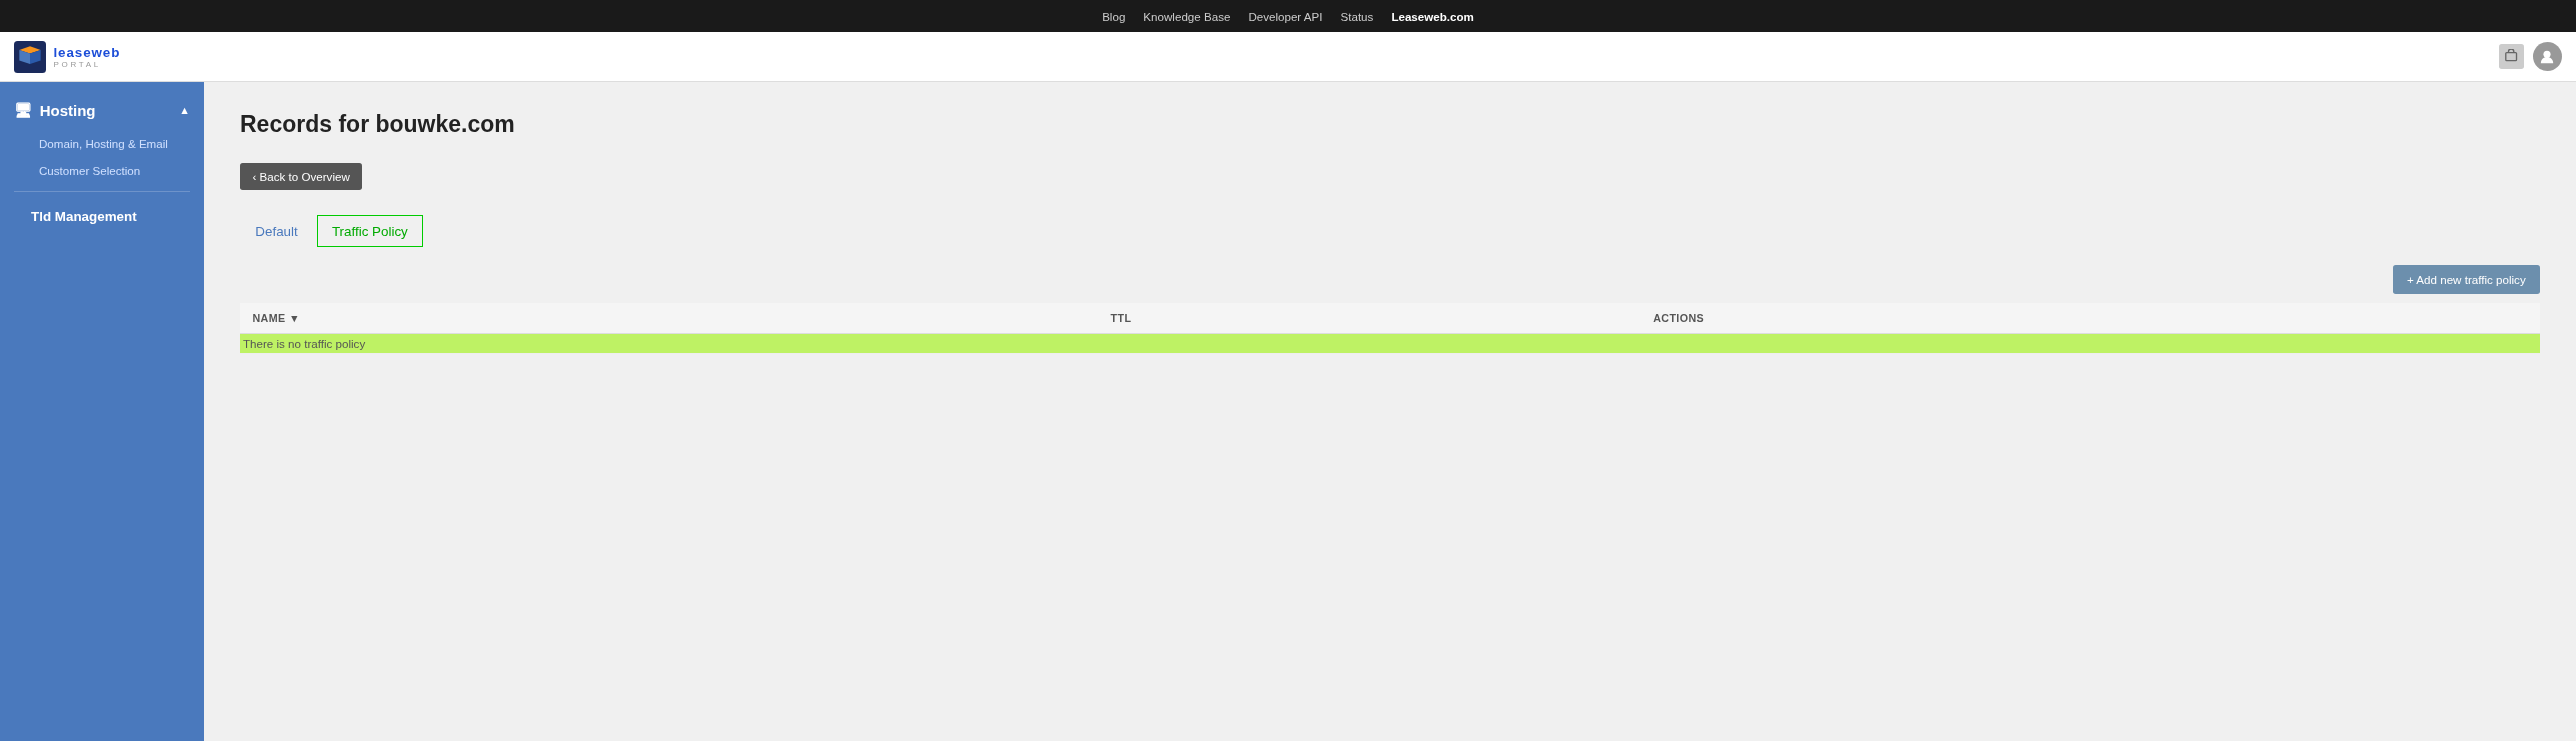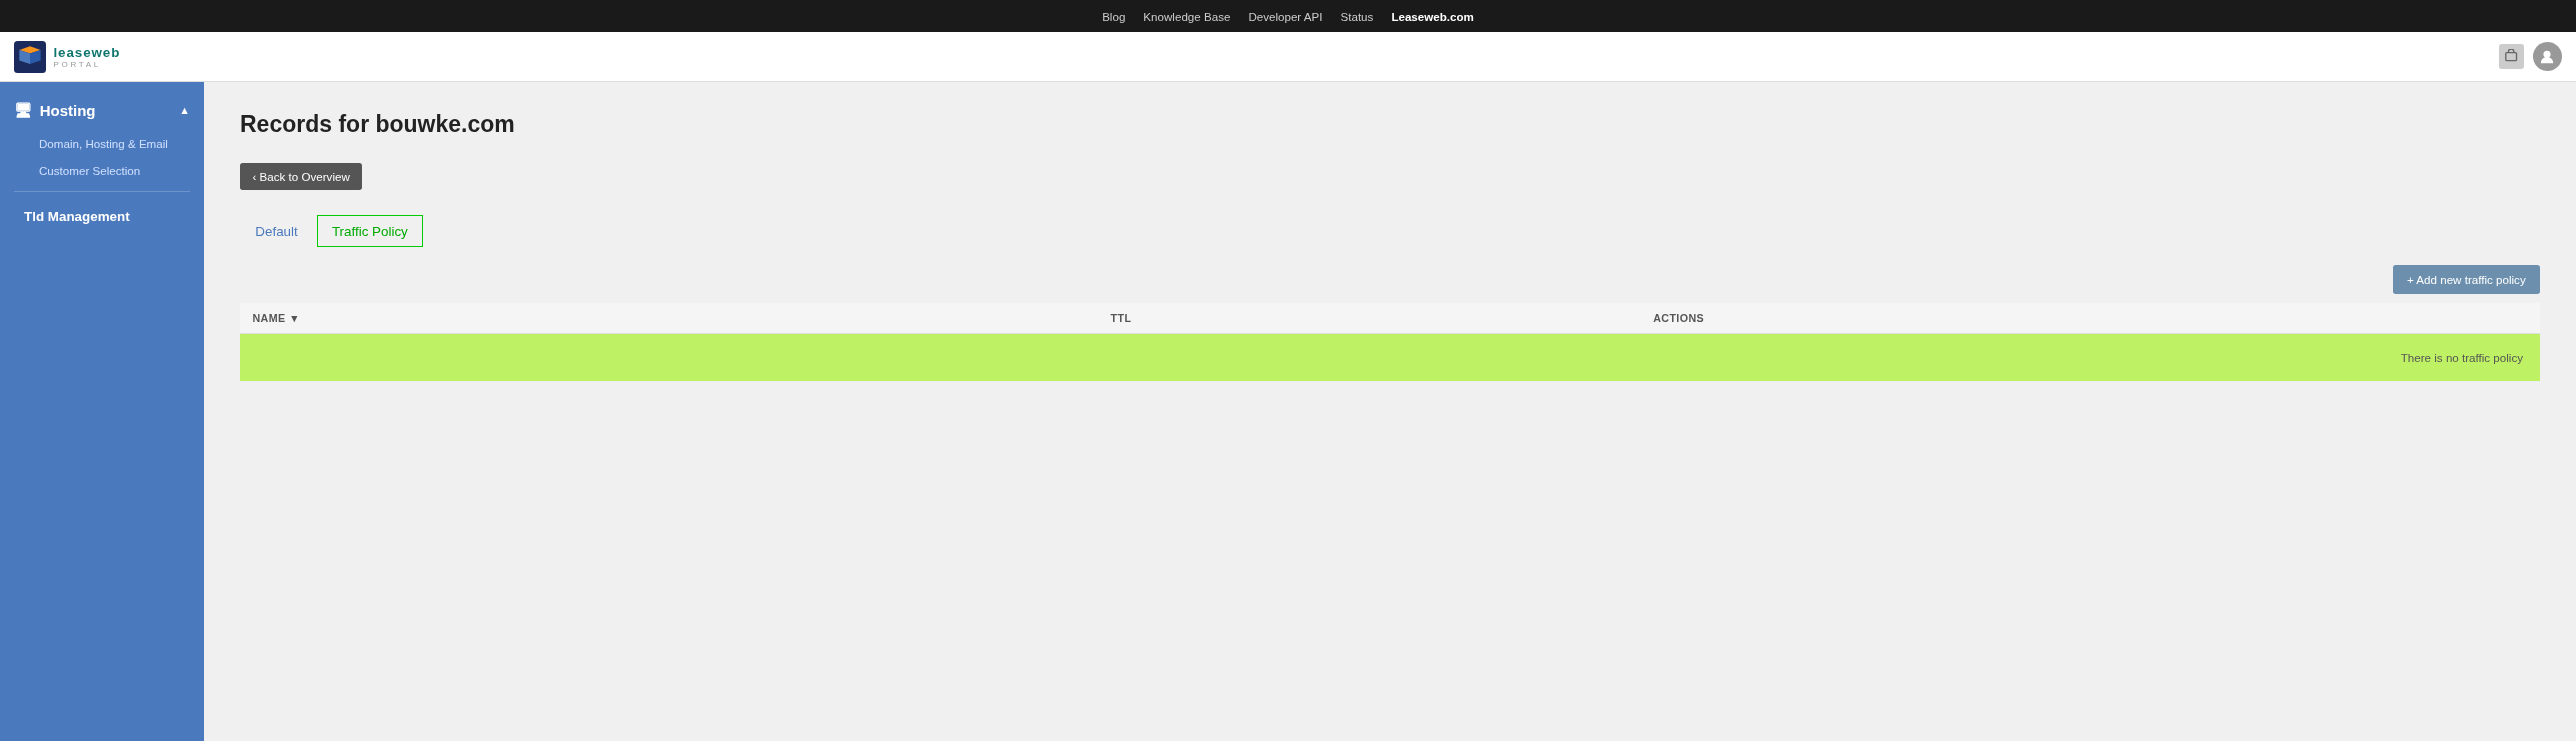--- a/index.html
+++ b/index.html
@@ -100,21 +100,21 @@
       font-size: 11.6px;
       color: #d0e0ff;
       cursor: pointer;
     }
     .sidebar-divider {
       border: none;
       border-top: 0.9px solid rgba(255,255,255,0.2);
       margin: 7.2px 14.3px;
     }
     .sidebar-section-label {
-      padding: 9px 24px;
+      padding: 9px 31px;
       font-size: 13.4px;
       font-weight: bold;
       color: #fff;
     }
 
     
     .main-content {
       flex: 1;
       background: #f0f0f0;
       padding: 29px 36px;
@@ -200,23 +200,23 @@
       letter-spacing: 0.4px;
       text-transform: uppercase;
     }
     .data-table td {
       padding: 12.5px 12.5px;
       font-size: 11.6px;
       color: #333;
       border-bottom: 0.9px solid #eee;
     }
     .empty-row td {
-      text-align: right;
+      text-align: left;
       color: #555;
-      padding: 17px;
+      padding: 3px;
     }
   </style>
 </head>
 <body>
 
 <nav class="top-nav">
   <a>Blog</a>
   <a>Knowledge Base</a>
   <a>Developer API</a>
   <a>Status</a>
@@ -226,21 +226,21 @@
 <header class="header-bar">
   <div class="logo-area">
 
     <svg class="logo-icon" viewBox="0 0 36 36" xmlns="http://www.w3.org/2000/svg">
       <rect width="36" height="36" rx="4" fill="#1a2a5c"></rect>
       <polygon points="6,10 18,6 30,10 18,14" fill="#f7941d"></polygon>
       <polygon points="6,10 6,22 18,26 18,14" fill="#4a79bd"></polygon>
       <polygon points="18,14 18,26 30,22 30,10" fill="#2a5aaa"></polygon>
     </svg>
     <div>
-      <div style="font-size:13.4px;font-weight:bold;color:#0f766e;letter-spacing:0.9px;">leaseweb</div>
+      <div style="font-size:13.4px;font-weight:bold;color:#1d4ed8;letter-spacing:0.9px;">leaseweb</div>
       <div style="font-size:8px;color:#999;letter-spacing:2.7px;">PORTAL</div>
     </div>
   </div>
   <div class="header-right">
     <div class="header-icon">
       <svg width="14.3" height="14.3" viewBox="0 0 16 16" fill="#666">
           <rect x="2" y="4" width="12" height="9" rx="1" stroke="#666" fill="none" stroke-width="1.5"></rect>
           <path d="M5 4V3a3 3 0 016 0v1" stroke="#666" fill="none" stroke-width="1.5"></path>
         </svg>
     </div>

